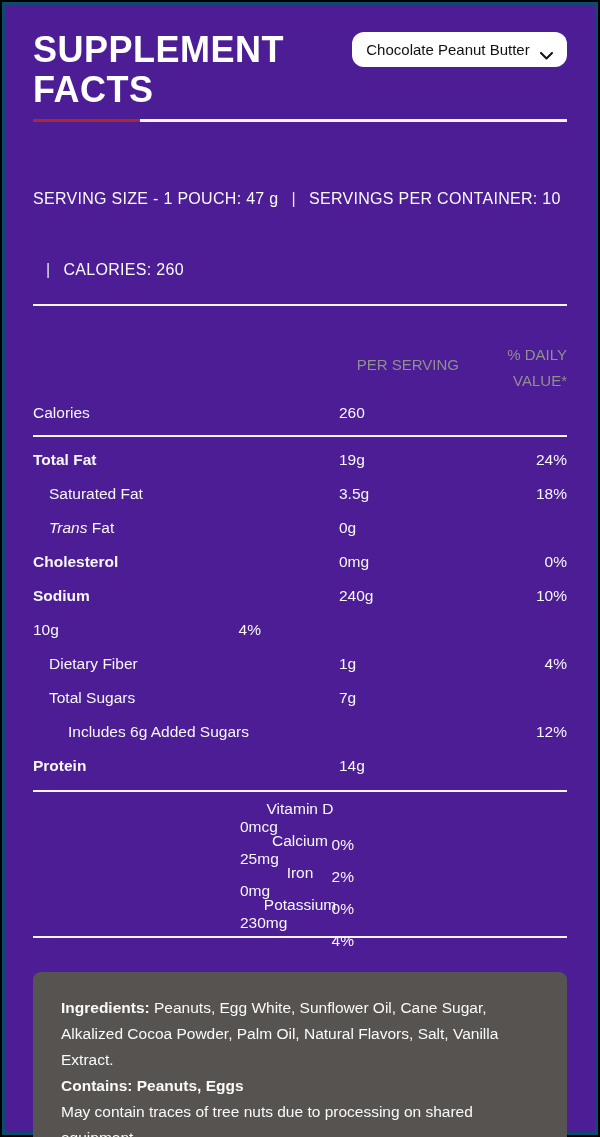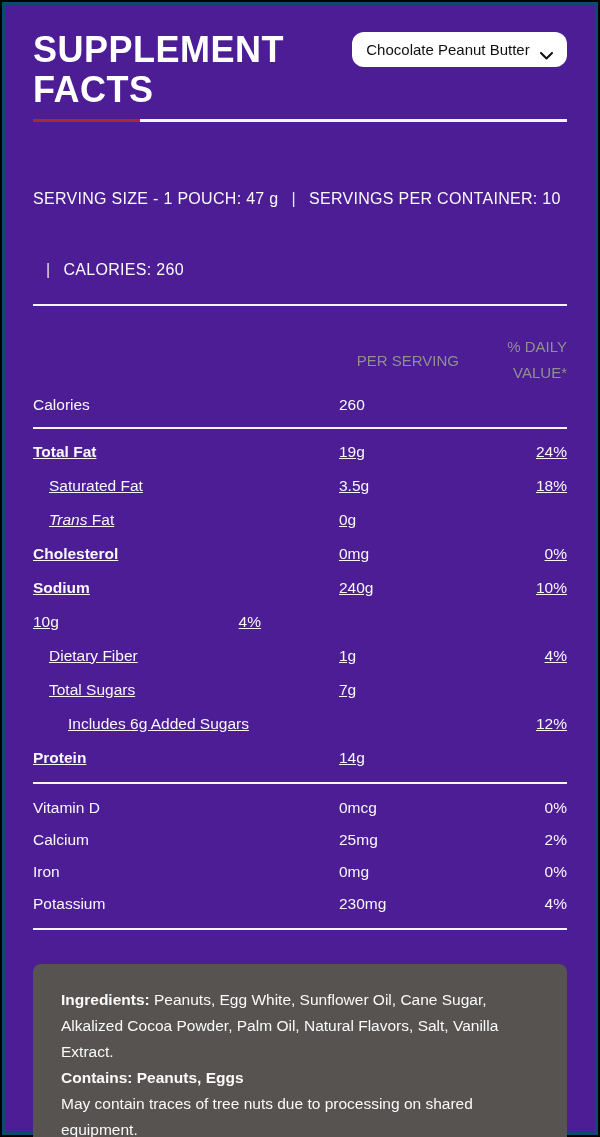--- a/index.html
+++ b/index.html
@@ -36,33 +36,33 @@
   .rule { height: 2px; background: #f5f5f5; border: 0; }
   .rule-serving { margin-top: 21px; }
   .rule-cal { margin-top: 5px; height: 1.5px; }
   .rule-protein { margin-top: 7px; }
   .rule-minerals { margin-top: 8px; }
 
   
   .col-headers { margin-top: 28px; display: flex; align-items: center; color: #909090; font-size: 15px; justify-content: space-between; }
   .col-headers .spacer { flex: 1; }
   .col-headers .amt-h { width: 120px; text-align: right; }
-  .col-headers .dv-h { width: 108px; text-align: right; line-height: 26px; }
+  .col-headers .dv-h { width: 108px; text-align: right; line-height: 26px; margin-top: 8px; }
 
   .row { display: flex; align-items: center; height: 34px; font-size: 15.5px; color: #f7f7f7; }
   .row .lbl { flex: 1; }
   .row .amt { width: 120px; text-align: left; }
   .row .dv  { width: 108px; text-align: right; }
   .row.bold .lbl { font-weight: 700; }
   .lbl.ind1 { padding-left: 16px; }
   .lbl.ind2 { padding-left: 35px; }
   .calories-row { margin-top: 2px; }
-  .nutrients { margin-top: 6px; text-decoration: underline; }
+  .nutrients { margin-top: 6px; }
   .minerals { margin-top: 8px; }
-  .minerals .row { height: 32px; }
+  .minerals .row { height: 32px; flex-direction: column; }
 
   
   .footnote { margin-top: 16px; font-size: 15.5px; line-height: 28px; color: #f2f2f2; }
 
   
   .ingredients-box {
     margin-top: 34px; background: #565350; border-radius: 8px;
     padding: 23px 28px; font-size: 15.5px; line-height: 26px; color: #fafafa;
   }
   .ingredients-box b { font-weight: 700; }

